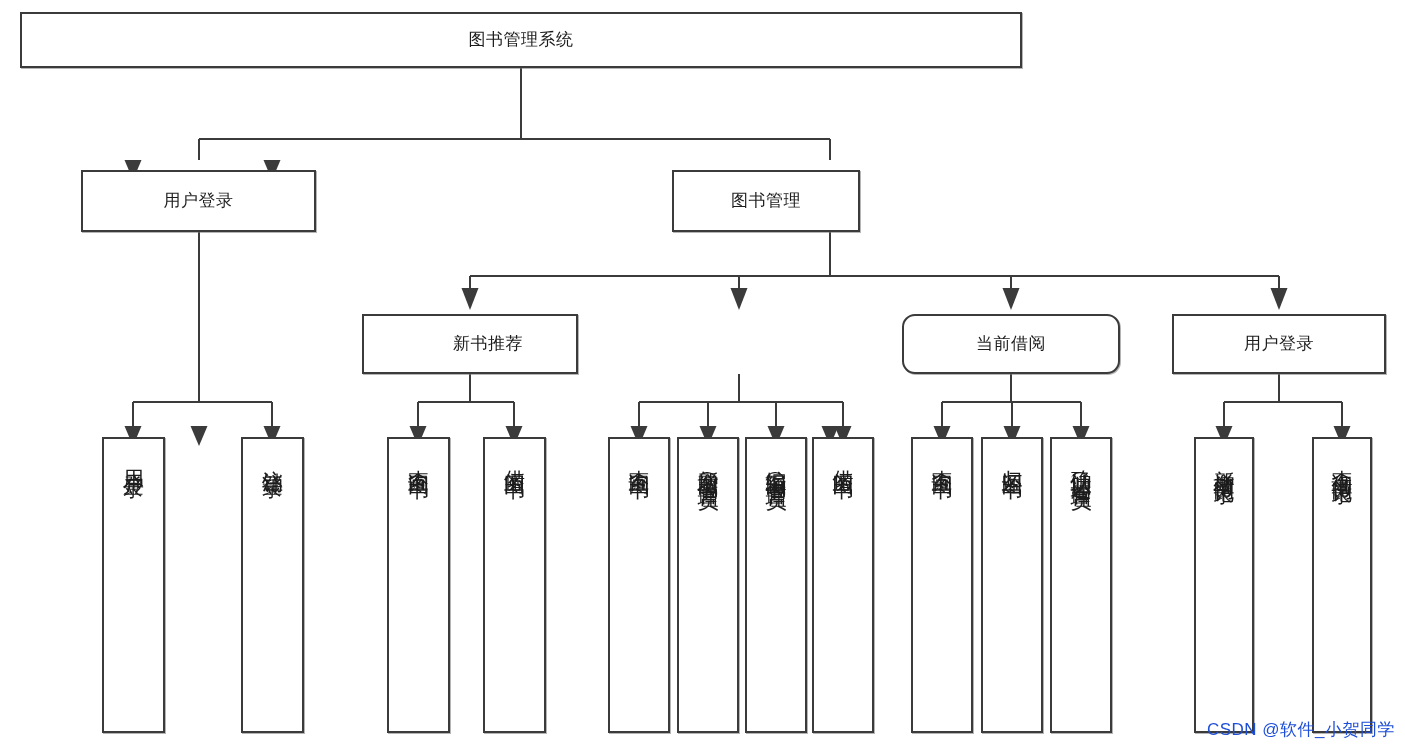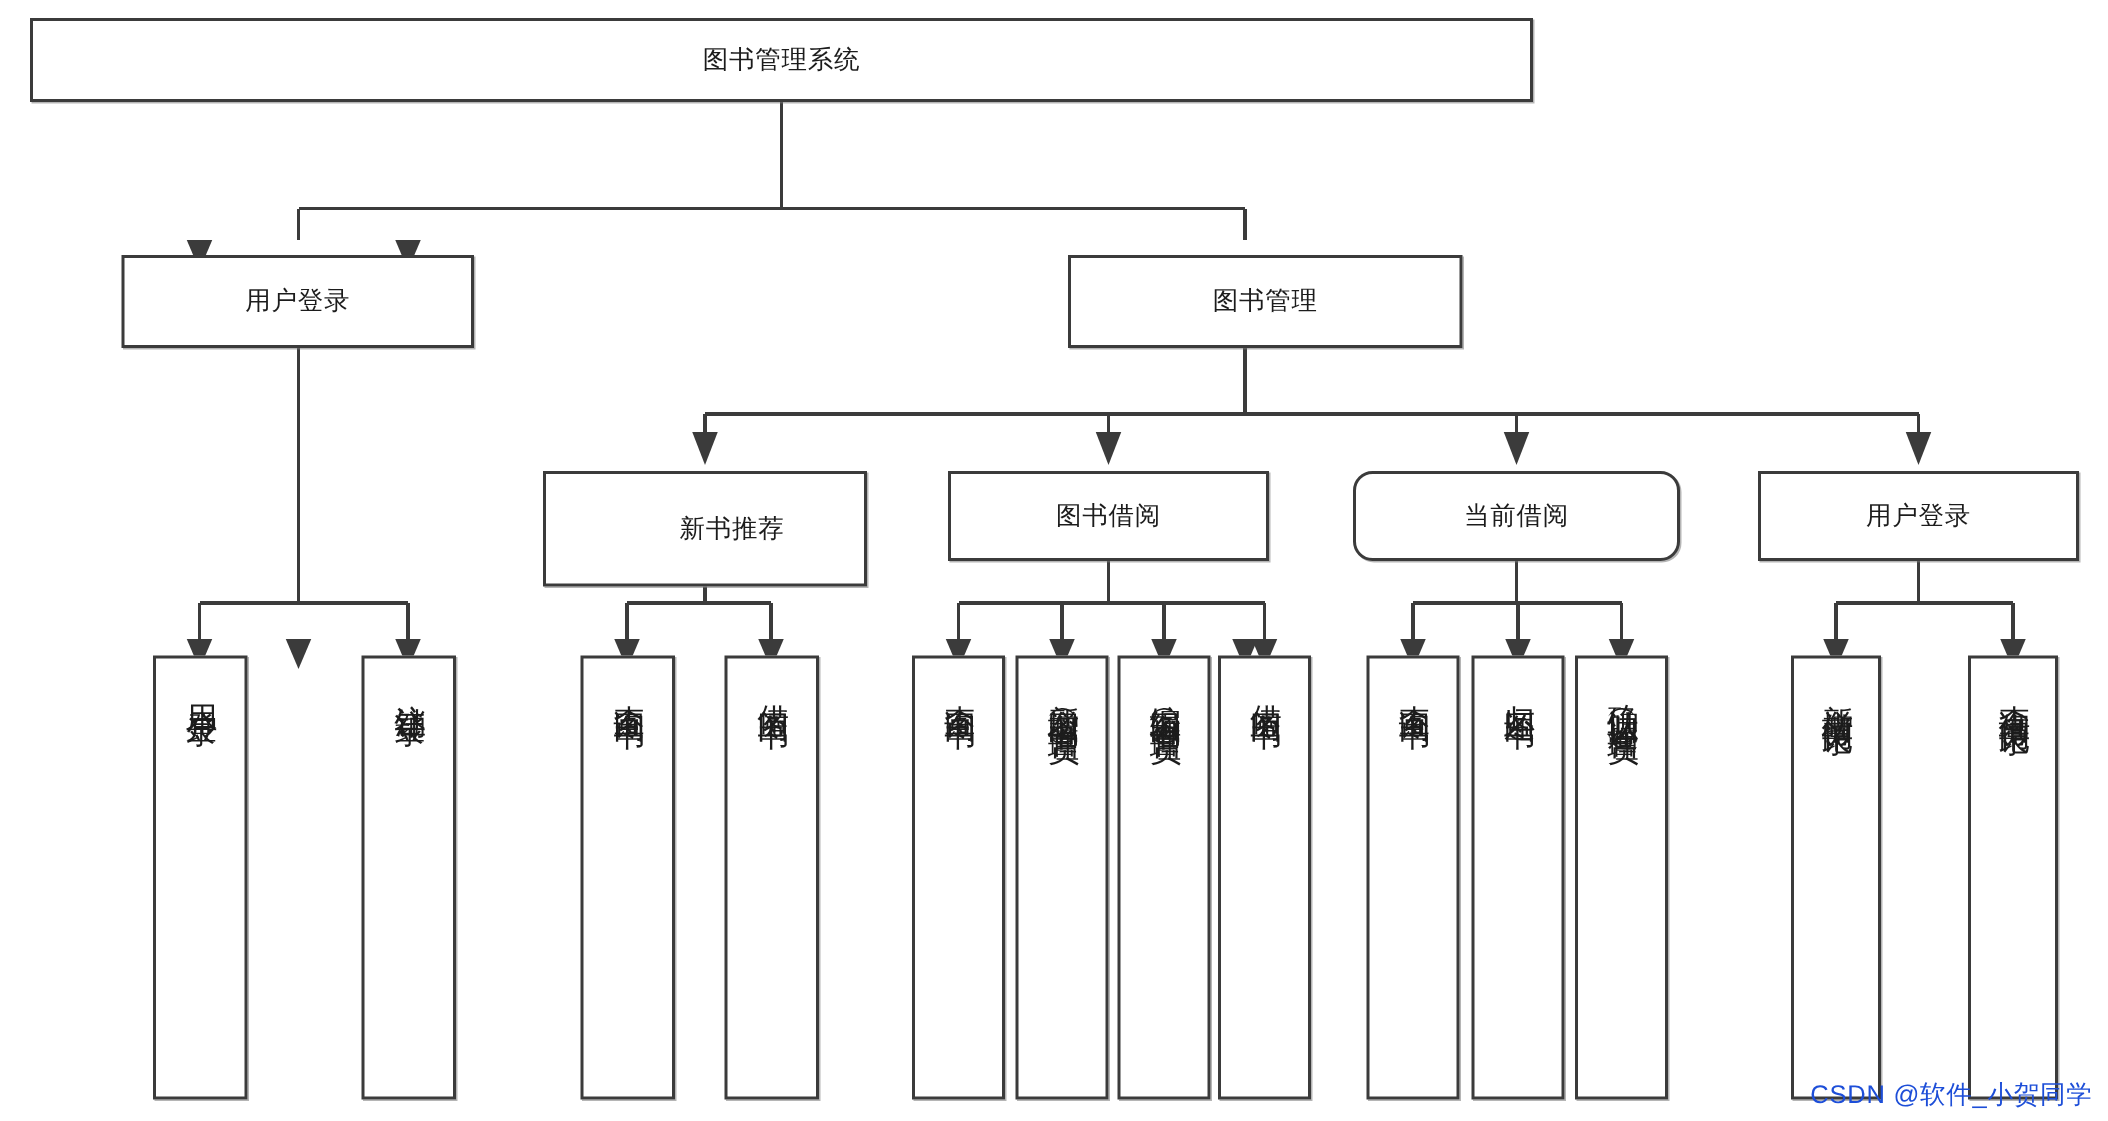--- a/index.html
+++ b/index.html
@@ -153,29 +153,26 @@
     </g>
   </svg>
 
   <div class="node-box" id="node-root" style="left: 20px; top: 12px; width: 1002px; height: 56px;">
     <span class="node-label-h">图书管理系统</span>
   </div>
 
   <div class="node-box" id="node-l1-0" style="left: 81px; top: 170px; width: 235px; height: 62px;">
     <span class="node-label-h">用户登录</span>
   </div>
-  <div class="node-box" id="node-l1-1" style="left: 712px; top: 170px; width: 263px; height: 62px;">
+  <div class="node-box" id="node-l1-1" style="left: 672px; top: 170px; width: 188px; height: 62px;">
     <span class="node-label-h">图书管理</span>
   </div>
 
-  <div class="node-box" id="node-l2-0" style="left: 362px; top: 314px; width: 216px; height: 77px; padding-left: 36px;">
+  <div class="node-box" id="node-l2-0" style="left: 362px; top: 314px; width: 216px; height: 60px; padding-left: 36px;">
     <span class="node-label-h">新书推荐</span>
-  </div>
-  <div class="node-box" id="node-l2-1" style="left: 632px; top: 314px; width: 214px; height: 60px;">
-    <span class="node-label-h">图书借阅</span>
   </div>
   <div class="node-box" id="node-l2-2" style="left: 902px; top: 314px; width: 218px; height: 60px; border-radius: 13px;">
     <span class="node-label-h">当前借阅</span>
   </div>
   <div class="node-box" id="node-l2-3" style="left: 1172px; top: 314px; width: 214px; height: 60px;">
     <span class="node-label-h">用户登录</span>
   </div>
 
   <div class="node-box vertical" id="leaf-0" style="left: 102px; top: 437px; width: 63px; height: 296px;">
     <span class="node-label-v">用户登录</span>

